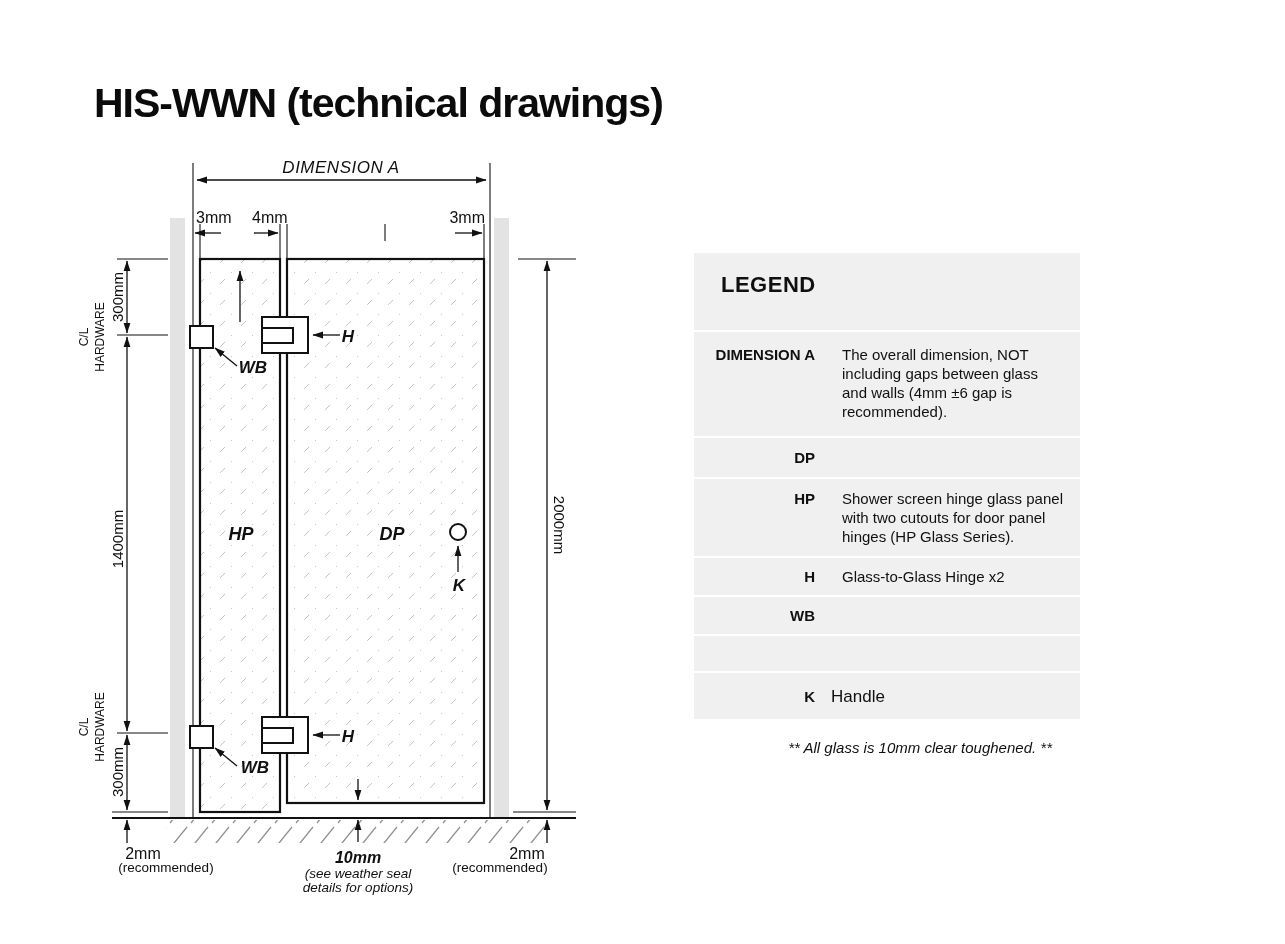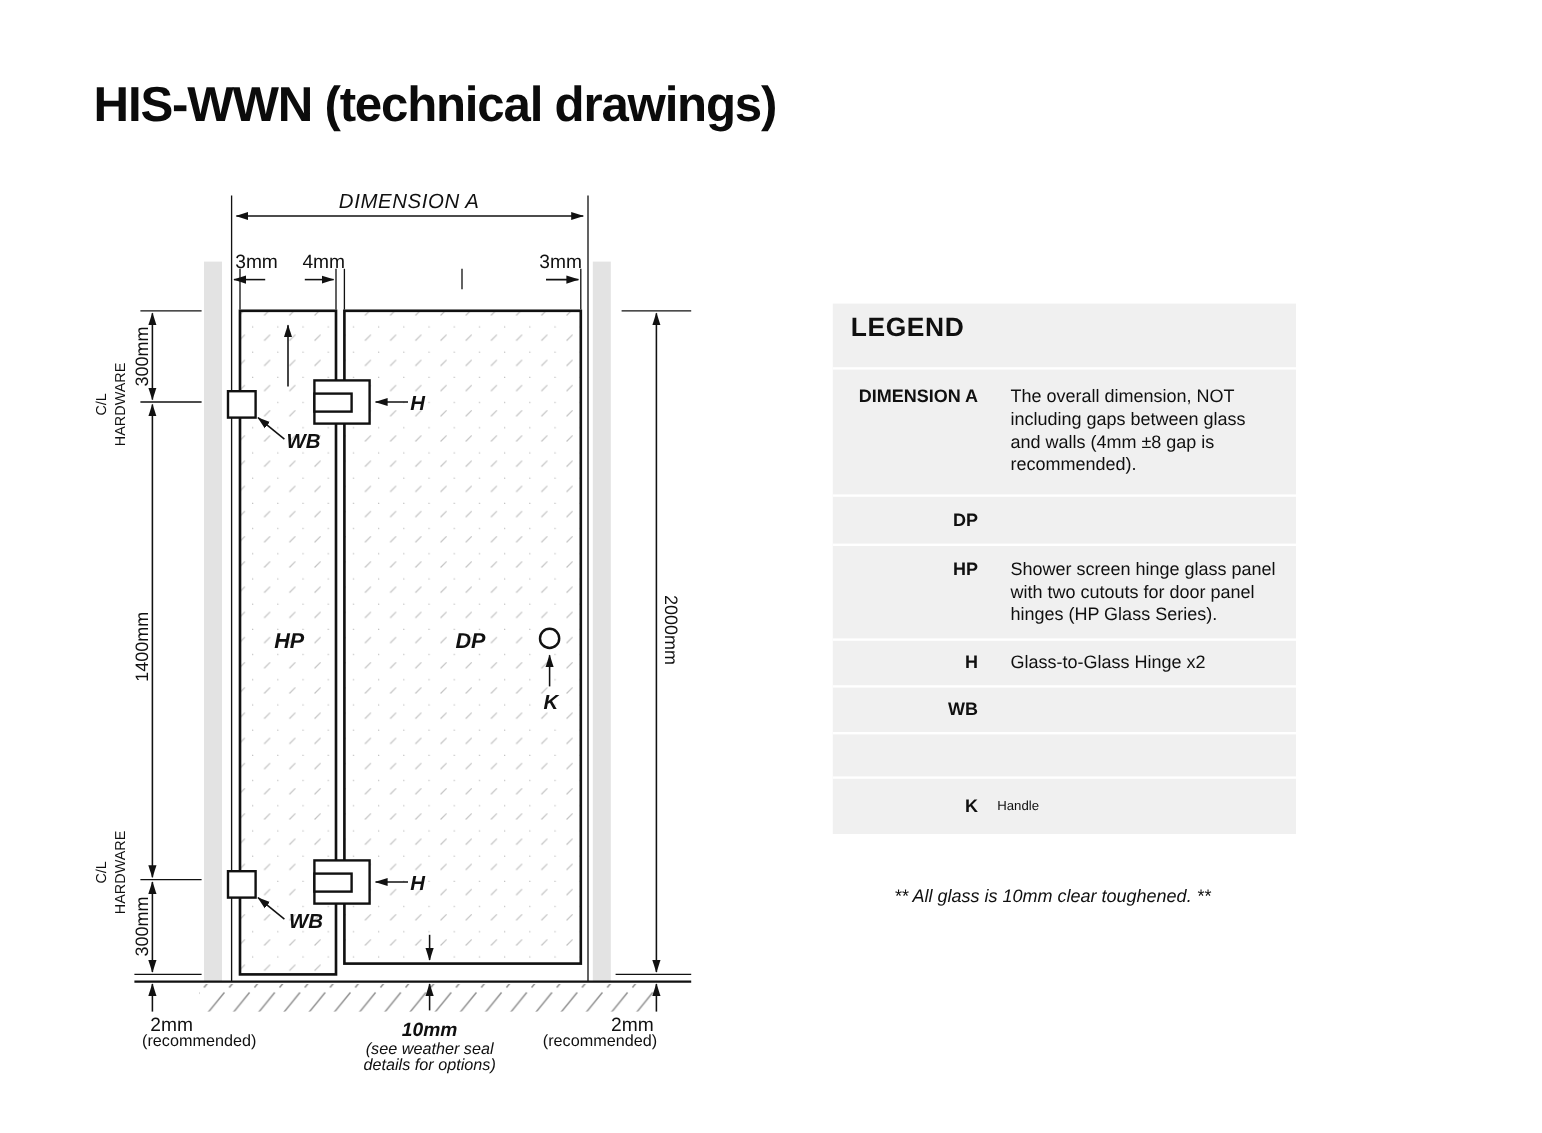--- a/index.html
+++ b/index.html
@@ -1,19 +1,19 @@
 <!DOCTYPE html>
 <html style="--c-line: #111111; --c-wall: #e3e3e3; --c-legend_bg: #f0f0f0; --c-hatch: #c3c3c3; --c-floor_hatch: #8f8f8f;"><head>
 <meta charset="utf-8">
 <style>
   html,body{margin:0;padding:0;background:#fff;}
   body{position:relative;width:1285px;height:944px;overflow:hidden;
        font-family:"Liberation Sans","DejaVu Sans",sans-serif;color:#101010;}
 
-  h1.title{position:absolute;left:78px;top:64px;margin:0;
+  h1.title{position:absolute;left:78px;top:64px;margin:16px;
            font-size:41px;font-weight:bold;letter-spacing:-1px;color:#0b0b0b;}
 
   svg.drawing{position:absolute;left:0;top:0;}
 
   
   .ln{stroke:var(--c-line,#111);stroke-width:1.3;fill:none;}
   .thin{stroke-width:1.1;}
   .ln2{stroke:var(--c-line,#111);stroke-width:2;fill:none;}
   .panel{fill:url(#glassHatch);stroke:var(--c-line,#111);stroke-width:2.2;}
   .hw{fill:#fff;stroke:var(--c-line,#111);stroke-width:2;}
@@ -27,35 +27,35 @@
   .cl{font-size:12px;}
   .part{font-size:17px;font-style:italic;font-weight:bold;}
   .pnl{font-size:18px;font-style:italic;font-weight:bold;}
   .g10{font-size:16px;font-style:italic;font-weight:bold;}
   .nit{font-size:13.5px;font-style:italic;}
   .nup{font-size:13.5px;}
 
   
   .legend{position:absolute;left:694px;top:253px;width:386px;
           background:var(--c-legend_bg,#f0f0f0);font-size:15px;line-height:19px;}
-  .legend h2{margin:0;padding:10px 0 24px 15px;font-size:22px;letter-spacing:.5px;}
+  .legend h2{margin:12px;padding:10px 0 24px 15px;font-size:22px;letter-spacing:.5px;}
   .lrow{display:flex;border-top:2px solid #fff;}
   .lrow .term{flex:0 0 121px;text-align:right;font-weight:bold;}
   .lrow .desc{margin-left:27px;white-space:pre-line;}
   .r1{padding:13px 0 15px;}
   .r2{padding:10px 0;}
   .r3{padding:10px 0;}
   .r4{padding:9px 0;}
   .r5{padding:9px 0;}
   .r5 .desc{white-space:nowrap;}
   .r6{height:35px;}
   .r7{padding:14px 0 13px;}
-  .r7 .desc{font-size:11px;margin-left:16px;}
-  .glass-note{position:absolute;left:684px;top:739px;width:386px;margin:0;
-              text-align:center;font-size:15px;font-style:italic;}
+  .r7 .desc{font-size:17px;margin-left:16px;}
+  .glass-note{position:absolute;left:666px;top:739px;width:386px;margin:0;
+              text-align:right;font-size:15px;font-style:italic;}
 </style>
 </head>
 <body>
 
 <h1 class="title">HIS-WWN (technical drawings)</h1>
 
 <svg class="drawing" width="660" height="944" viewBox="0 0 660 944">
   <defs>
     <marker id="arr" viewBox="0 0 11 8" markerWidth="11" markerHeight="8" refX="10" refY="4" orient="auto-start-reverse" markerUnits="userSpaceOnUse">
       <path d="M0,0.6 L10.6,4 L0,7.4 Z" fill="#111"></path>
@@ -178,21 +178,21 @@
   <text class="pnl" x="241" y="540" text-anchor="middle">HP</text>
   <text class="pnl" x="392" y="540" text-anchor="middle">DP</text>
 </svg>
 
 <aside class="legend">
   <h2>LEGEND</h2>
   <div class="lrow r1">
     <div class="term">DIMENSION A</div>
     <div class="desc">The overall dimension, NOT
 including gaps between glass
-and walls (4mm ±8 gap is
+and walls (4mm ±6 gap is
 recommended).</div>
   </div>
   <div class="lrow r2">
     <div class="term">DP</div>
   </div>
   <div class="lrow r3">
     <div class="term">HP</div>
     <div class="desc">Shower screen hinge glass panel
 with two cutouts for door panel
 hinges (HP Glass Series).</div>

